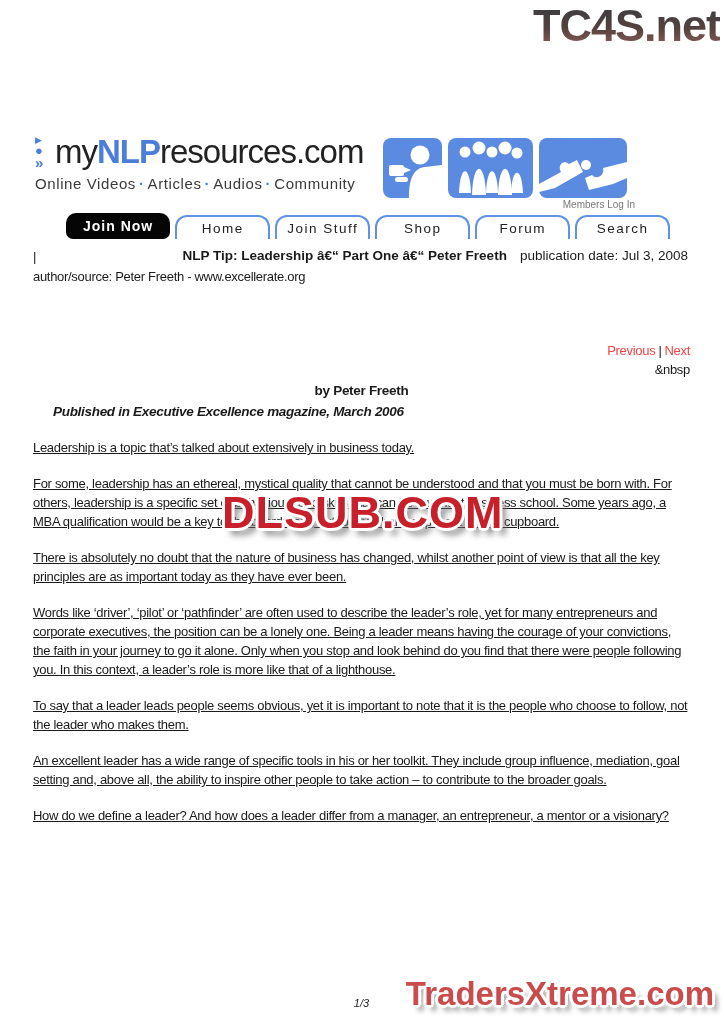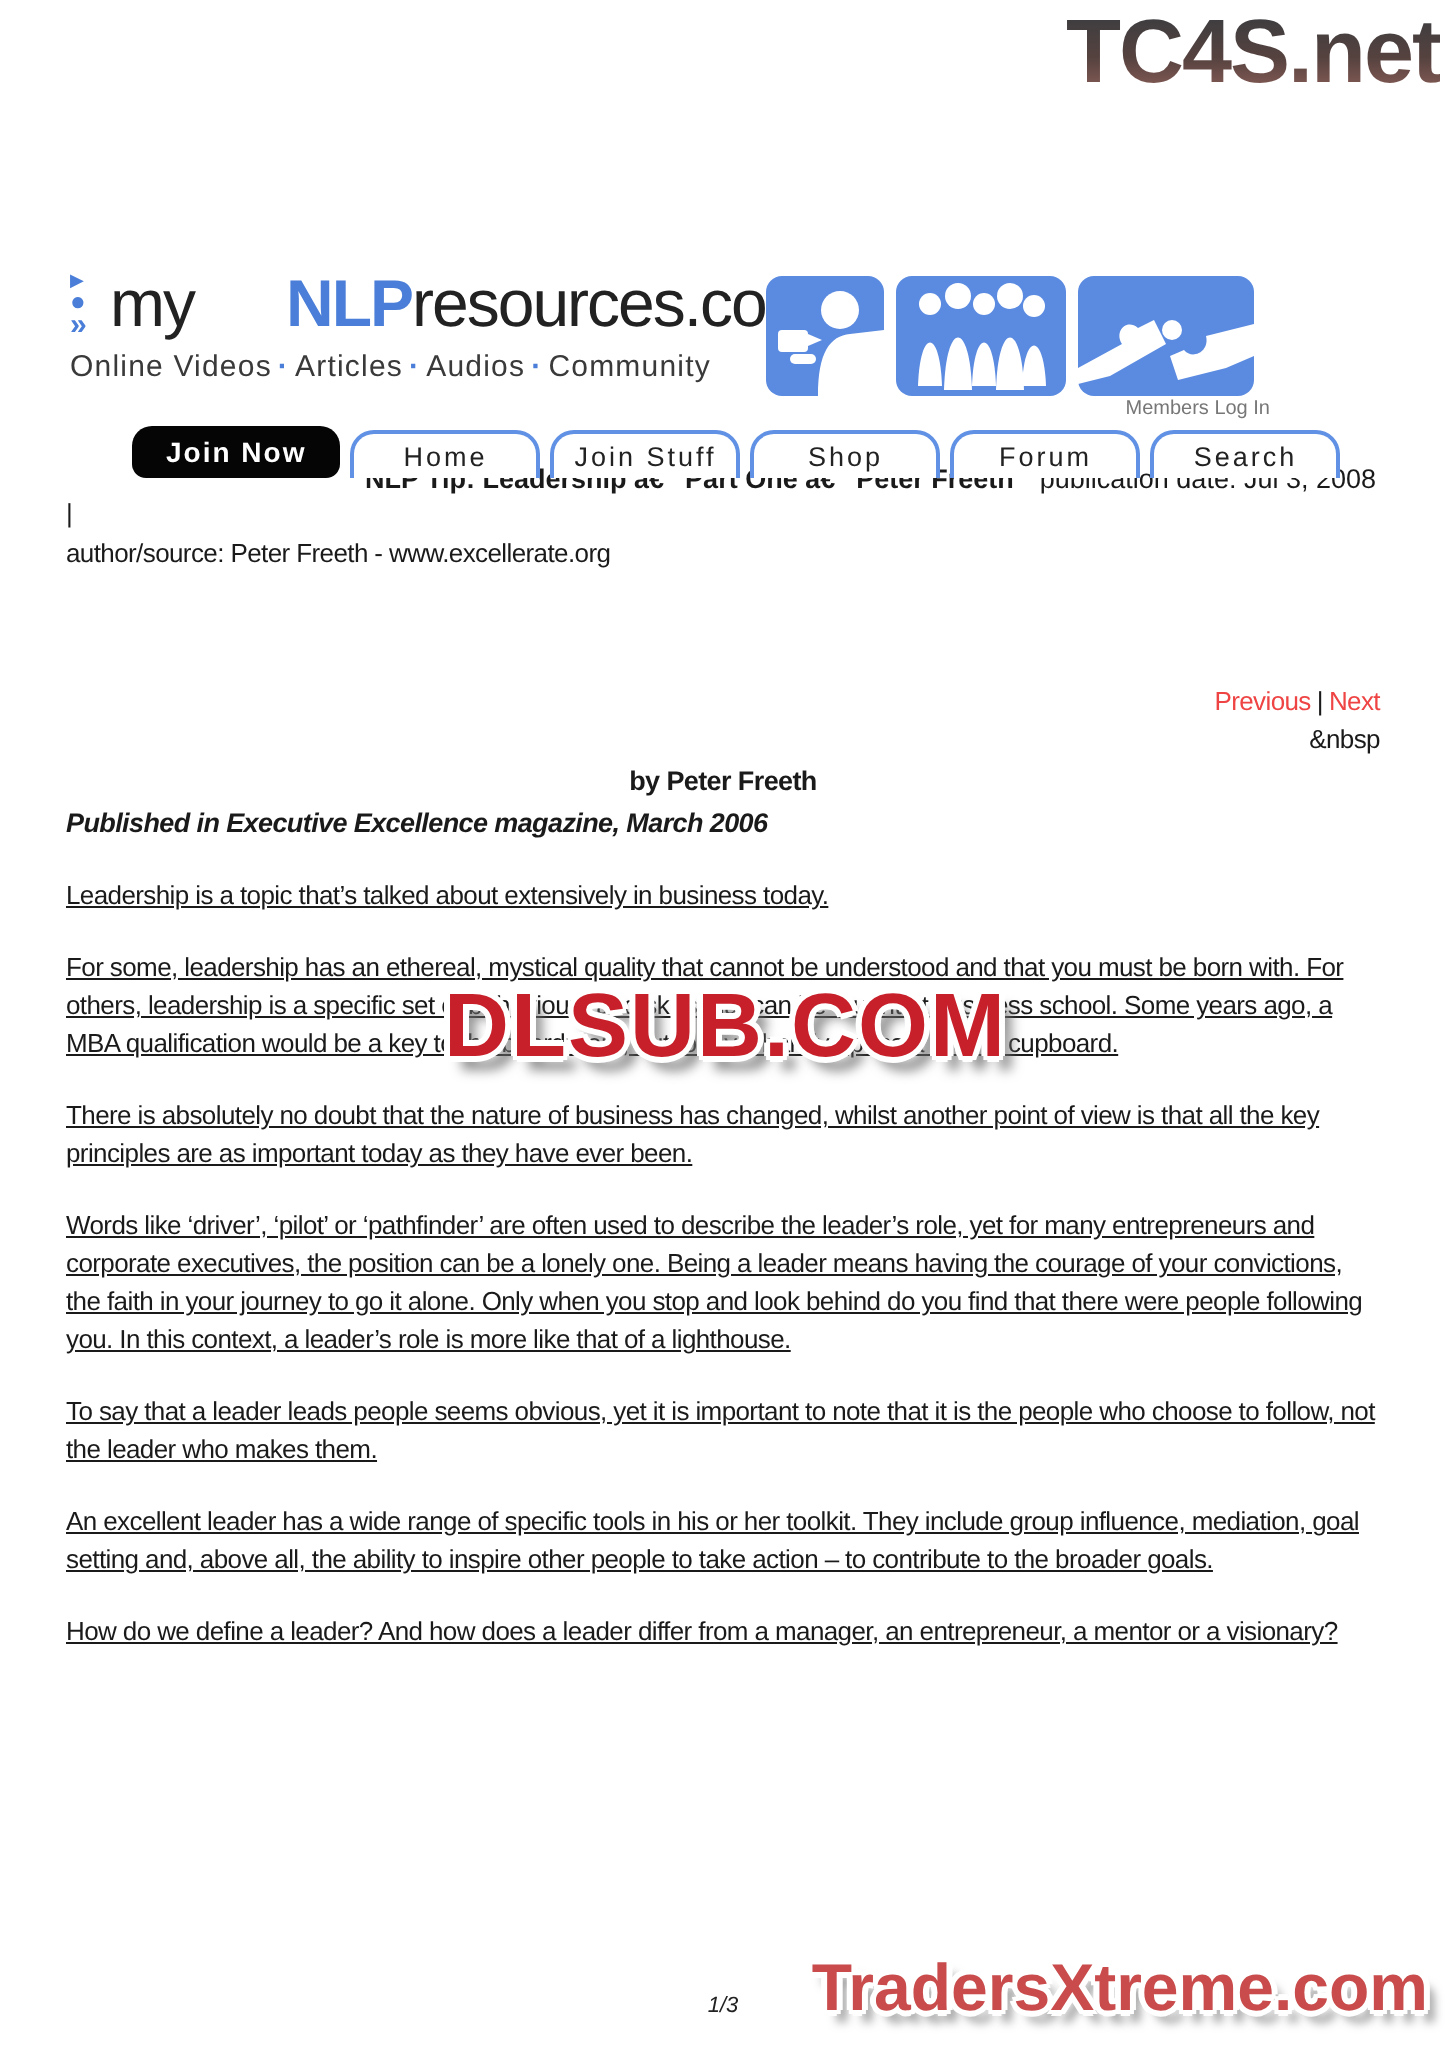--- a/index.html
+++ b/index.html
@@ -29,53 +29,53 @@
       5px 6px 5px rgba(120,120,120,.75);
   }
   
   .logo-block{position:absolute;left:35px;top:133px;}
   .logo-row{display:flex;align-items:center;}
   .logo-icon{display:flex;flex-direction:column;align-items:flex-start;width:18px;margin-right:2px;color:#4a7ed8;}
   .logo-icon .g1{font-size:9px;line-height:9px;}
   .logo-icon .g2{font-size:13px;line-height:11px;}
   .logo-icon .g3{font-size:15px;line-height:13px;font-weight:bold;}
   .logo-text{font-size:33px;letter-spacing:-1px;color:#222;}
-  .logo-text .nlp{color:#4a7ed8;font-weight:bold;margin-left:46px;}
+  .logo-text .nlp{color:#4a7ed8;font-weight:bold;}
   .tagline{margin-top:4px;font-size:15px;letter-spacing:.6px;color:#3a3a3a;}
   .tagline .dot{color:#4a7ed8;font-weight:bold;padding:0 3px;}
   .tiles{position:absolute;left:383px;top:138px;display:flex;gap:6px;}
   .tiles svg{display:block;}
   .members{position:absolute;top:199px;left:383px;width:252px;text-align:right;font-size:10px;color:#777;}
   
   .nav{position:absolute;left:56px;top:213px;display:flex;align-items:flex-end;gap:5px;z-index:5;padding-left:10px;}
   .join{
     background:#050505;color:#fff;font-weight:bold;font-size:14px;letter-spacing:1px;
     padding:5px 17px 5px 17px;border-radius:10px 10px 7px 7px;cursor:pointer;
   }
   .tab{
     background:#fff;border:2px solid #6191e4;border-bottom:none;
     border-radius:12px 12px 0 0;width:91px;text-align:center;
     padding:4px 0 3px 0;font-size:13.5px;letter-spacing:1.5px;color:#222;cursor:pointer;
   }
   
   .title-row{
-    position:absolute;left:33px;right:36px;top:232px;display:flex;
+    position:absolute;left:33px;right:36px;top:248px;display:flex;
     justify-content:flex-end;gap:13px;font-size:13.5px;white-space:nowrap;
   }
   .title-row .t{font-weight:bold;}
   
   .main{position:absolute;left:33px;top:250px;width:657px;font-size:13px;letter-spacing:-.3px;line-height:19px;}
   .pipe{line-height:14px;}
   .author{margin-top:3px;}
   .prevnext{text-align:right;margin-top:55px;}
   .prevnext a{color:#ef4444;cursor:pointer;}
   .prevnext .sep{color:#1a1a1a;padding:0 3px;}
   .nbspline{text-align:right;}
   .byline{text-align:center;font-weight:bold;margin-top:2px;font-size:13.5px;}
-  .pubin{font-weight:bold;font-style:italic;margin-top:2px;font-size:13.5px;}
+  .pubin{font-weight:bold;font-style:italic;margin-top:2px;font-size:13.5px;margin-left:20px;}
   .main p{margin:17px 0 0 0;text-decoration:underline;}
   
   .pageno{position:absolute;left:33px;top:997px;width:657px;text-align:center;font-size:11px;font-style:italic;color:#222;}
 </style>
 </head>
 <body>
 
 <div class="wm-top">TC4S.net</div>
 <div class="wm-mid">DLSUB.COM</div>
 <div class="wm-bottom">TradersXtreme.com</div>

